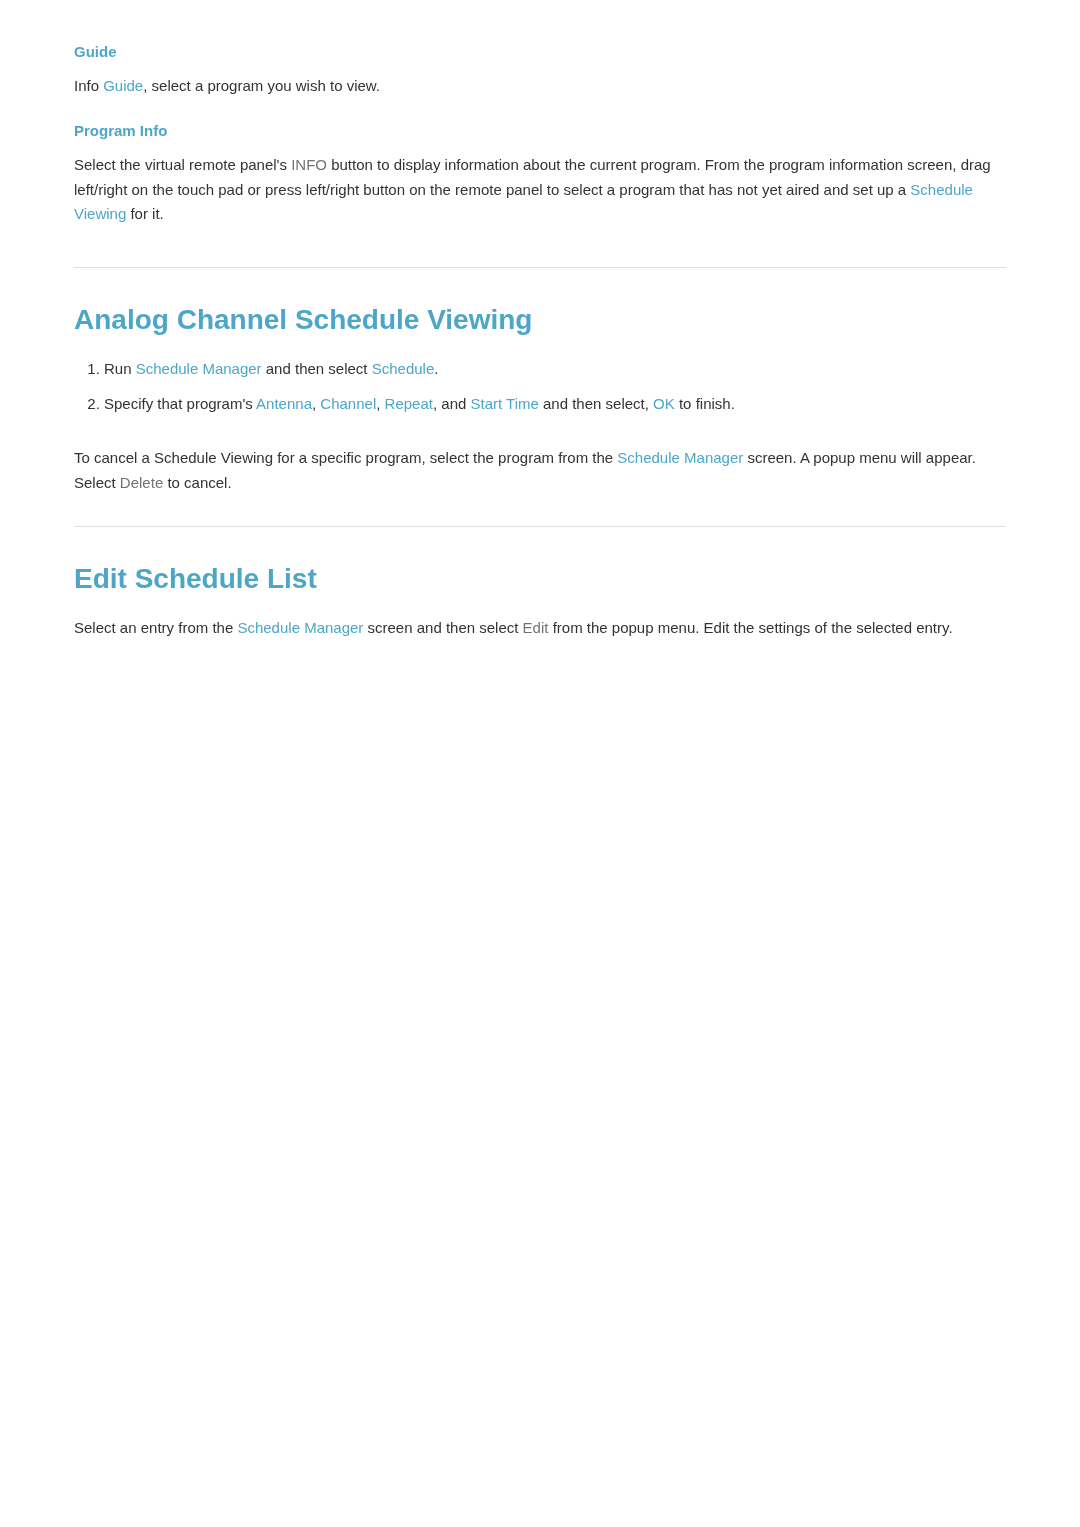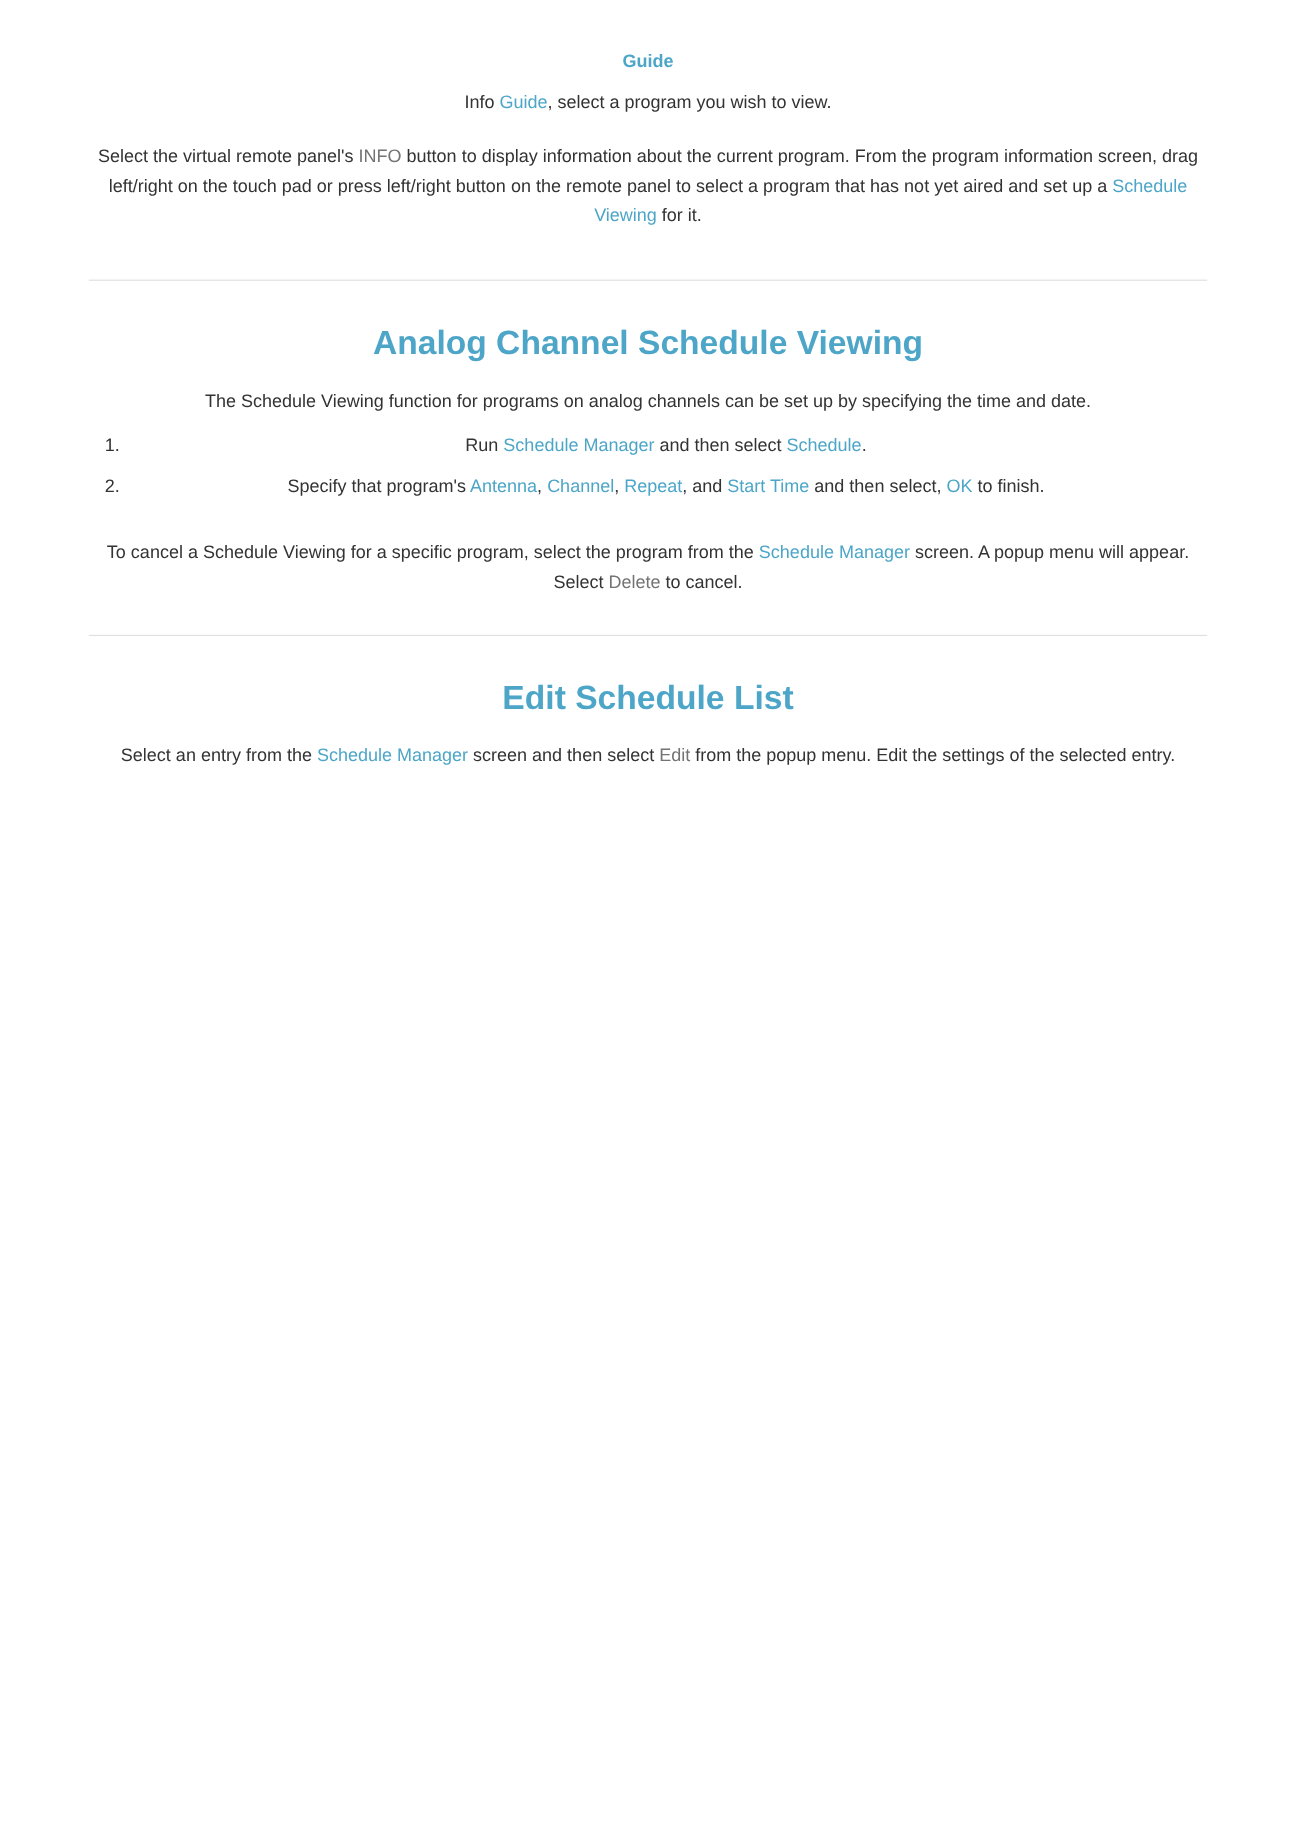--- a/index.html
+++ b/index.html
@@ -13,21 +13,20 @@
       font-family: Arial, sans-serif;
       font-size: 15px;
       color: #333333;
       line-height: 1.6;
       padding: 40px 74px 60px 74px;
       max-width: 1080px;
     }
 
     .section {
       margin-bottom: 30px;
-      text-align: center;
     }
 
     .small-heading {
       color: #4da6c8;
       font-size: 15px;
       font-weight: bold;
       margin-bottom: 10px;
     }
 
     .large-heading {
@@ -81,28 +80,28 @@
 <body>
 
 <div class="guide-section section">
   <h3 class="small-heading">Guide</h3>
   <p class="body-text">
     <span>Info </span><a class="link">Guide</a><span>, select a program you wish to view.</span>
   </p>
 </div>
 
 <div class="program-info-section section">
+  <h3 class="small-heading">Program Info</h3>
   <p class="body-text">
     <span>Select the virtual remote panel's </span><a class="link-orange">INFO</a><span> button to display information about the current program. From the program information screen, drag left/right on the touch pad or press left/right button on the remote panel to select a program that has not yet aired and set up a </span><a class="link">Schedule Viewing</a><span> for it.</span>
   </p>
 </div>
 
 <div class="section">
   <h2 class="large-heading">Analog Channel Schedule Viewing</h2>
-  <p class="body-text">The Schedule Viewing function for programs on analog channels can be set up by specifying the time and date.</p>
   <ol>
     <li>
       <span>Run </span><a class="link">Schedule Manager</a><span> and then select </span><a class="link">Schedule</a><span>.</span>
     </li>
     <li>
       <span>Specify that program's </span><a class="link">Antenna</a><span>, </span><a class="link">Channel</a><span>, </span><a class="link">Repeat</a><span>, and </span><a class="link">Start Time</a><span> and then select, </span><a class="link">OK</a><span> to finish.</span>
     </li>
   </ol>
 </div>
 

